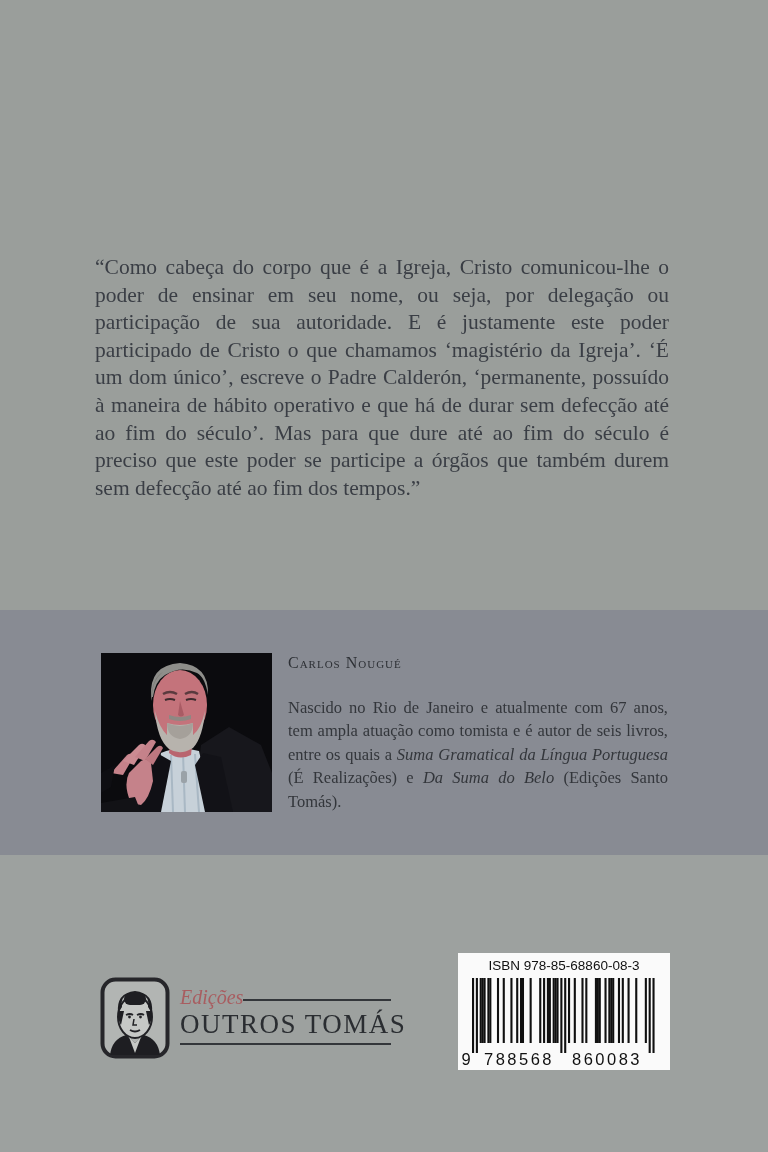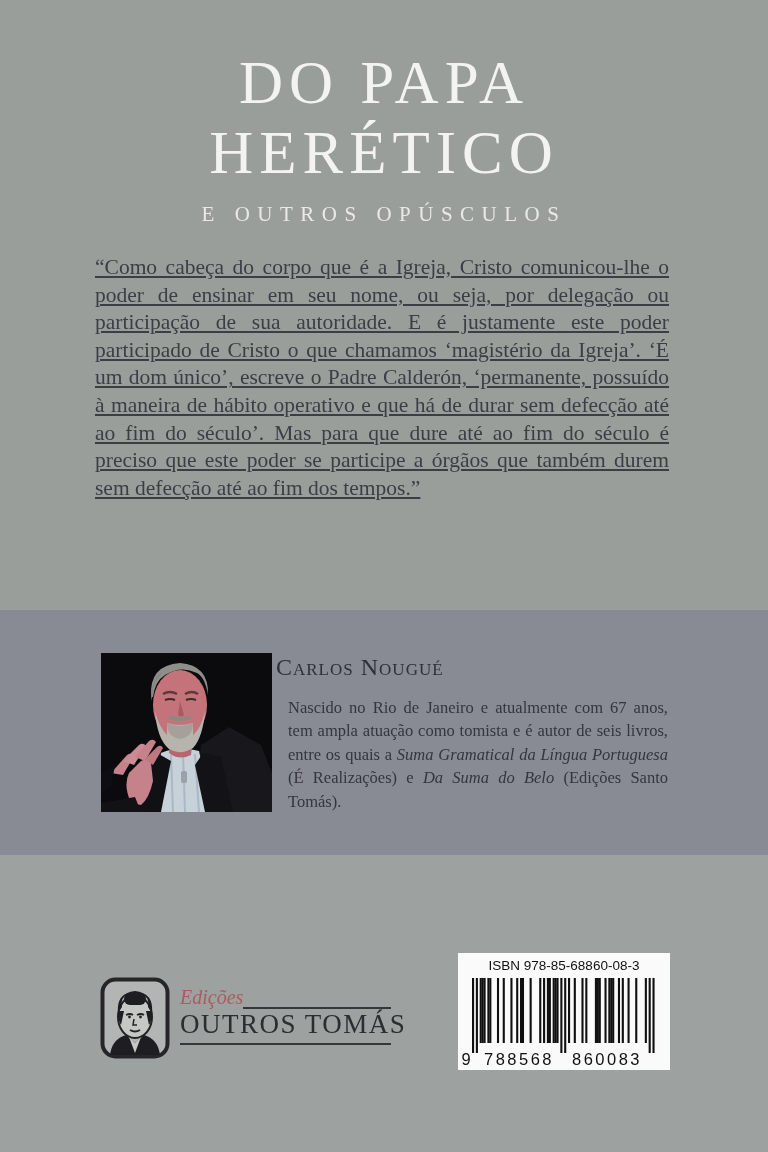--- a/index.html
+++ b/index.html
@@ -17,50 +17,45 @@
   .cover{position:relative;width:768px;height:1152px;overflow:hidden;}
   .band-top{position:relative;width:100%;height:610px;background:var(--band-top);}
   .band-mid{position:relative;width:100%;height:245px;background:var(--band-middle);}
   .band-bottom{position:relative;width:100%;height:297px;background:var(--band-bottom);}
 
   .title-block{position:absolute;left:0;right:0;top:48px;text-align:center;color:var(--title-text);}
   .title-line{font-size:61px;line-height:70px;letter-spacing:6px;font-weight:400;}
   .subtitle{margin-top:14px;font-size:21px;letter-spacing:7.5px;color:#e9eae7;}
 
   .quote{position:absolute;left:95px;top:254px;width:574px;font-size:21.5px;line-height:27.6px;
-         color:var(--body-text);text-align:justify;text-decoration:underline;}
+         color:var(--body-text);text-align:justify;}
 
   .author-photo{position:absolute;left:101px;top:43px;width:171px;height:159px;display:block;}
-  .author-name{position:absolute;left:276px;top:44px;font-variant:small-caps;font-size:24px;
+  .author-name{position:absolute;left:288px;top:44px;font-variant:small-caps;font-size:16px;
                letter-spacing:1px;color:#2d3035;}
   .author-bio{position:absolute;left:288px;top:86px;width:380px;font-size:16.5px;line-height:23.4px;
               color:#33363b;text-align:justify;}
   .author-bio i{font-style:italic;}
 
   .pub-logo{position:absolute;left:100px;top:122px;width:70px;height:82px;display:block;}
   .wordmark{position:absolute;left:180px;top:131px;width:211px;}
-  .wordmark-row{display:flex;align-items:flex-end;}
+  .wordmark-row{display:flex;align-items:center;}
   .imprint{font-style:italic;font-size:20px;color:var(--imprint-red);white-space:nowrap;}
   .imprint-rule{flex:1;border-top:2px solid #33363a;margin-top:4px;}
   .pub-name{font-size:27px;letter-spacing:1.5px;color:var(--publisher-dark);white-space:nowrap;margin-top:0px;}
   .pub-rule{border-top:2px solid #33363a;margin-top:3px;}
 
   .barcode{position:absolute;left:458px;top:98px;width:212px;height:117px;display:block;}
 </style>
 </head>
 <body>
 
 <div class="cover">
 
   <div class="band-top">
-    <div class="title-block">
-      <div class="title-line">DO PAPA</div>
-      <div class="title-line">HERÉTICO</div>
-      <div class="subtitle">E OUTROS OPÚSCULOS</div>
-    </div>
     <p class="quote">“Como cabeça do corpo que é a Igreja, Cristo comunicou-lhe o poder de ensinar em seu nome, ou seja, por delegação ou participação de sua autoridade. E é justamente este poder participado de Cristo o que chamamos ‘magistério da Igreja’. ‘É um dom único’, escreve o Padre Calderón, ‘permanente, possuído à maneira de hábito operativo e que há de durar sem defecção até ao fim do século’. Mas para que dure até ao fim do século é preciso que este poder se participe a órgãos que também durem sem defecção até ao fim dos tempos.”</p>
   </div>
 
   <div class="band-mid">
 
     <svg class="author-photo" viewBox="0 0 171 159" aria-hidden="true">
       <rect x="0" y="0" width="171" height="159" fill="#0b0b0e"></rect>
 
       <path d="M100 92 L128 74 L160 92 L171 120 L171 159 L92 159 Z" fill="#17171c"></path>
 

